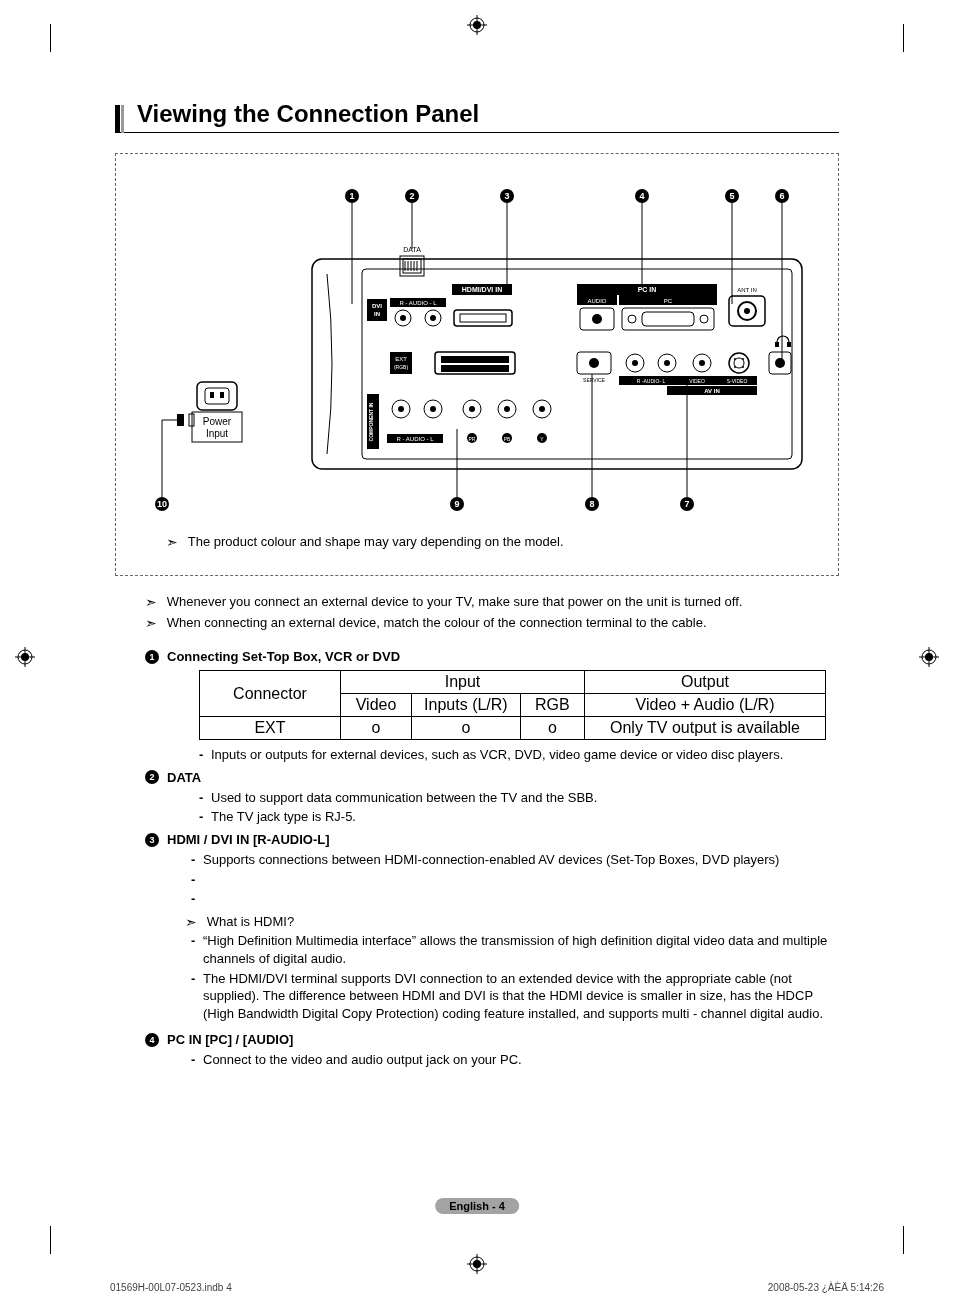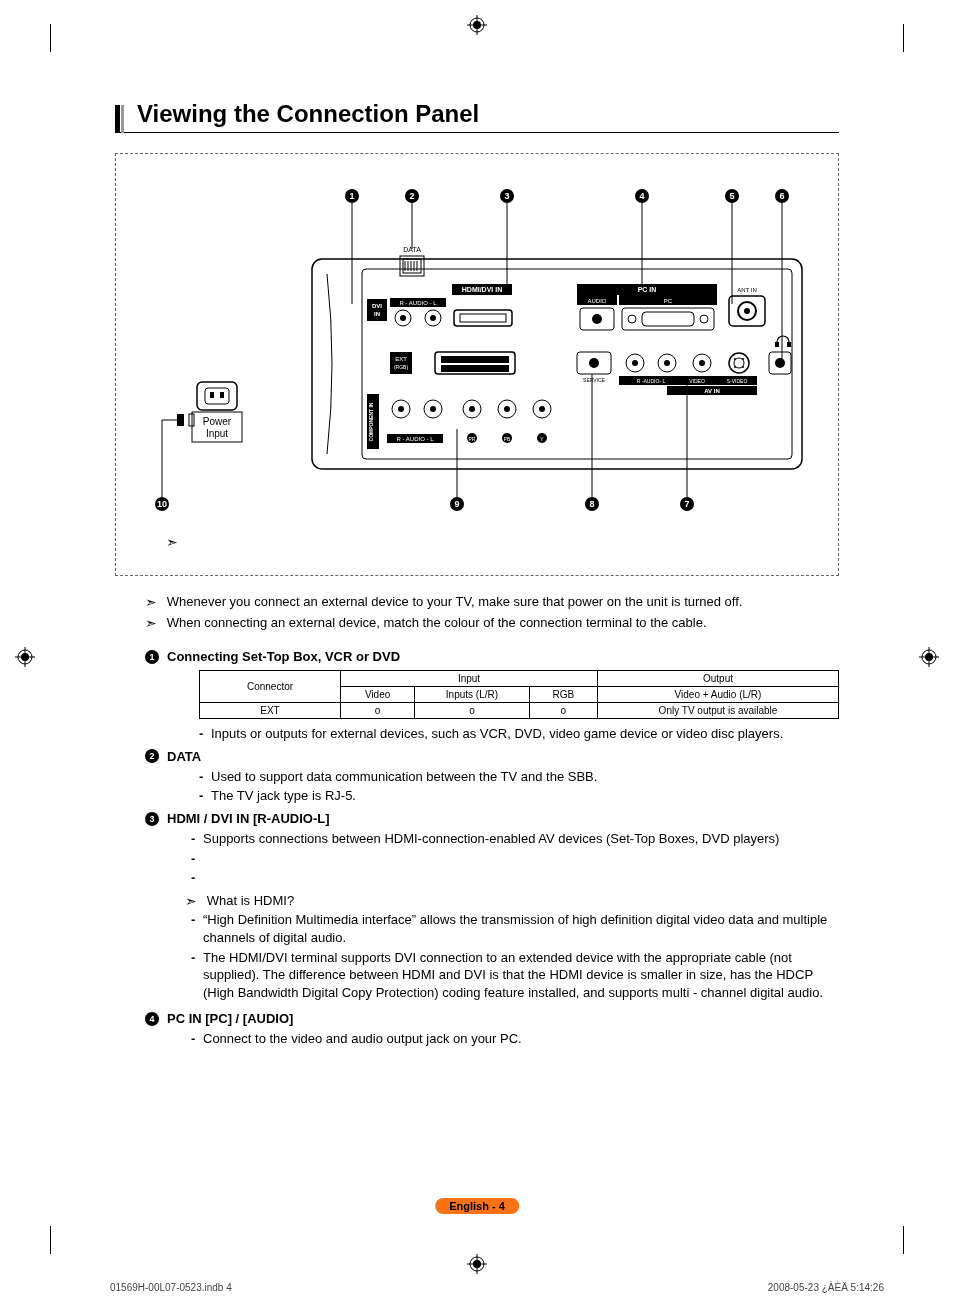--- a/index.html
+++ b/index.html
@@ -95,22 +95,22 @@
     flex-shrink: 0;
   }
   .sect-head {
     font-weight: bold;
     display: flex;
     align-items: center;
     margin-bottom: 4px;
   }
   table.conn {
     border-collapse: collapse;
-    margin: 6px 0 6px 54px;
-    font-size: 10px;
+    margin: 6px 13px 6px 54px;
+    font-size: 16px;
   }
   table.conn th, table.conn td {
     border: 1px solid #000;
     padding: 2px 10px;
     text-align: center;
     font-weight: normal;
   }
   .bullet-list {
     margin: 2px 0 6px 54px;
   }
@@ -126,21 +126,21 @@
   }
   .sub-arrow {
     margin-left: 40px;
     display:flex;
   }
   .footer-pill {
     position: absolute;
     bottom: 100px;
     left: 50%;
     transform: translateX(-50%);
-    background: #f97316;
+    background: #a3a3a3;
     border-radius: 10px;
     padding: 2px 14px;
     font-size: 11px;
     font-weight: bold;
   }
   .footer-meta {
     position: absolute;
     bottom: 32px;
     width: 954px;
     left: 0;
@@ -351,20 +351,21 @@
           <line x1="550" y1="313" x2="550" y2="200"></line>
           <line x1="455" y1="313" x2="455" y2="190"></line>
           <line x1="320" y1="313" x2="320" y2="245"></line>
           <line x1="25" y1="313" x2="25" y2="236"></line>
             <line x1="25" y1="236" x2="40" y2="236"></line>
         </g>
       </svg>
     </div>
     <div class="note-line">
       <span class="arrow-glyph">➣</span>
+      <span>The product colour and shape may vary depending on the model.</span>
     </div>
   </div>
 
   <div class="note-line">
     <span class="arrow-glyph">➣</span>
     <span>Whenever you connect an external device to your TV, make sure that power on the unit is turned off.</span>
   </div>
   <div class="note-line">
     <span class="arrow-glyph">➣</span>
     <span>When connecting an external device, match the colour of the connection terminal to the cable.</span>

